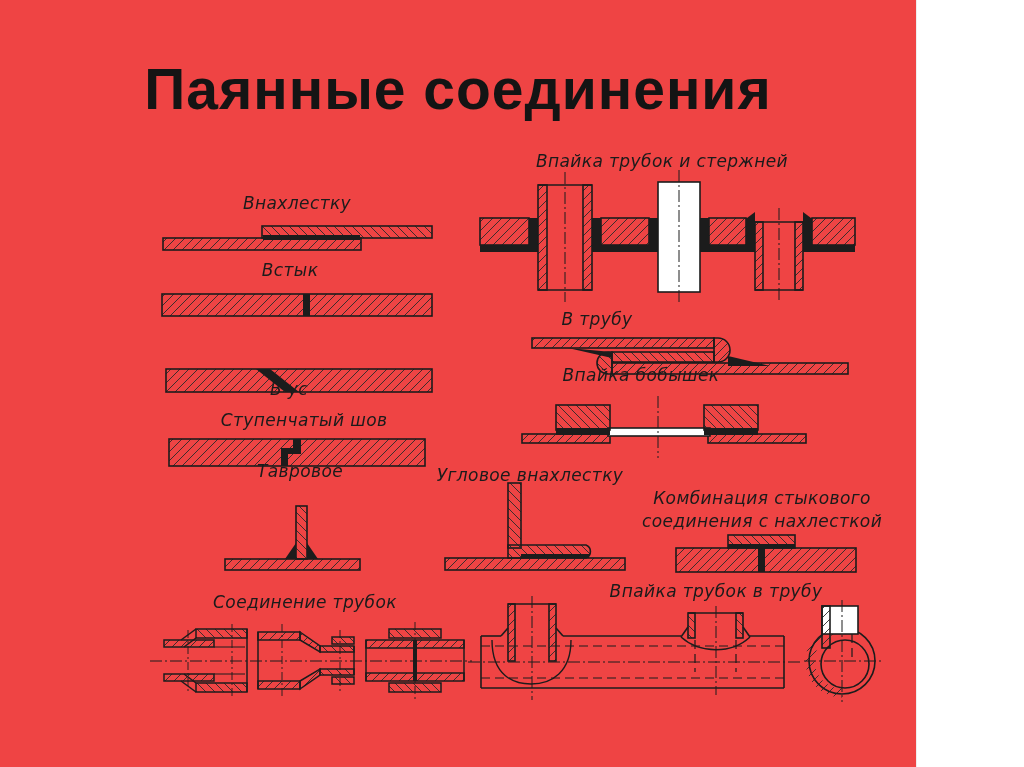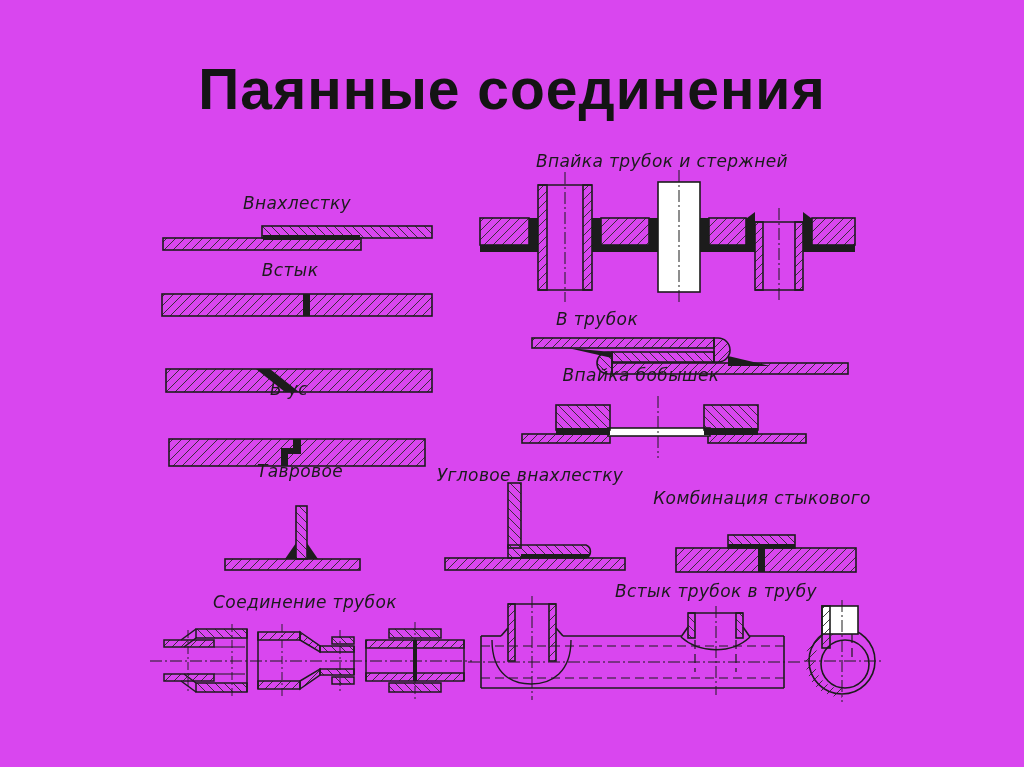--- a/index.html
+++ b/index.html
@@ -1,19 +1,19 @@
 <!DOCTYPE html>
 <html><head>
 <meta charset="utf-8">
 <style>
   html,body{margin:0;padding:0;background:#fff;}
   #canvas{
     position:relative;
-    width:1024px;height:767px;
-    background:#d946ef;
+    width:916px;height:767px;
+    background:#ef4444;
     outline:1px solid #ededed;
     overflow:hidden;
     font-family:"DejaVu Sans", sans-serif;
     text-decoration:underline;
   }
   #page-title{
     position:absolute;
     top:56px;left:0;width:100%;
     text-align:center;
     font-family:"Liberation Sans", sans-serif;
@@ -40,28 +40,29 @@
 </head>
 <body>
 
 <div id="canvas">
 
   <div id="page-title">Паянные соединения</div>
 
   <div class="lbl" style="left:297px;top:153px;margin-top:40px;">Внахлестку</div>
   <div class="lbl" style="left:290px;top:260px;">Встык</div>
   <div class="lbl" style="left:289px;top:339px;margin-top:40px;">В ус</div>
+  <div class="lbl" style="left:304px;top:410px;">Ступенчатый шов</div>
   <div class="lbl" style="left:300px;top:461px;">Тавровое</div>
   <div class="lbl" style="left:662px;top:151px;">Впайка трубок и стержней</div>
   <div class="lbl" style="left:305px;top:592px;">Соединение трубок</div>
-  <div class="lbl" style="left:597px;top:309px;">В трубок</div>
+  <div class="lbl" style="left:597px;top:309px;">В трубу</div>
   <div class="lbl" style="left:641px;top:365px;">Впайка бобышек</div>
   <div class="lbl" style="left:530px;top:455px;margin-top:10px;">Угловое внахлестку</div>
-  <div class="lbl two-line" style="left:762px;top:487px;"><span>Комбинация стыкового</span><br></div>
-  <div class="lbl" style="left:716px;top:581px;">Встык трубок в трубу</div>
+  <div class="lbl two-line" style="left:762px;top:487px;"><span>Комбинация стыкового</span><br><span>соединения с нахлесткой</span></div>
+  <div class="lbl" style="left:716px;top:581px;">Впайка трубок в трубу</div>
 
   <svg width="1024" height="767" viewBox="0 0 1024 767">
     <defs>
       <pattern id="hA" width="9" height="9" patternUnits="userSpaceOnUse">
         <path d="M0 9 L9 0" stroke="#2a2a2a" stroke-width="0.9"></path>
       </pattern>
       <pattern id="hB" width="9" height="9" patternUnits="userSpaceOnUse">
         <path d="M0 0 L9 9" stroke="#2a2a2a" stroke-width="0.9"></path>
       </pattern>
     </defs>

